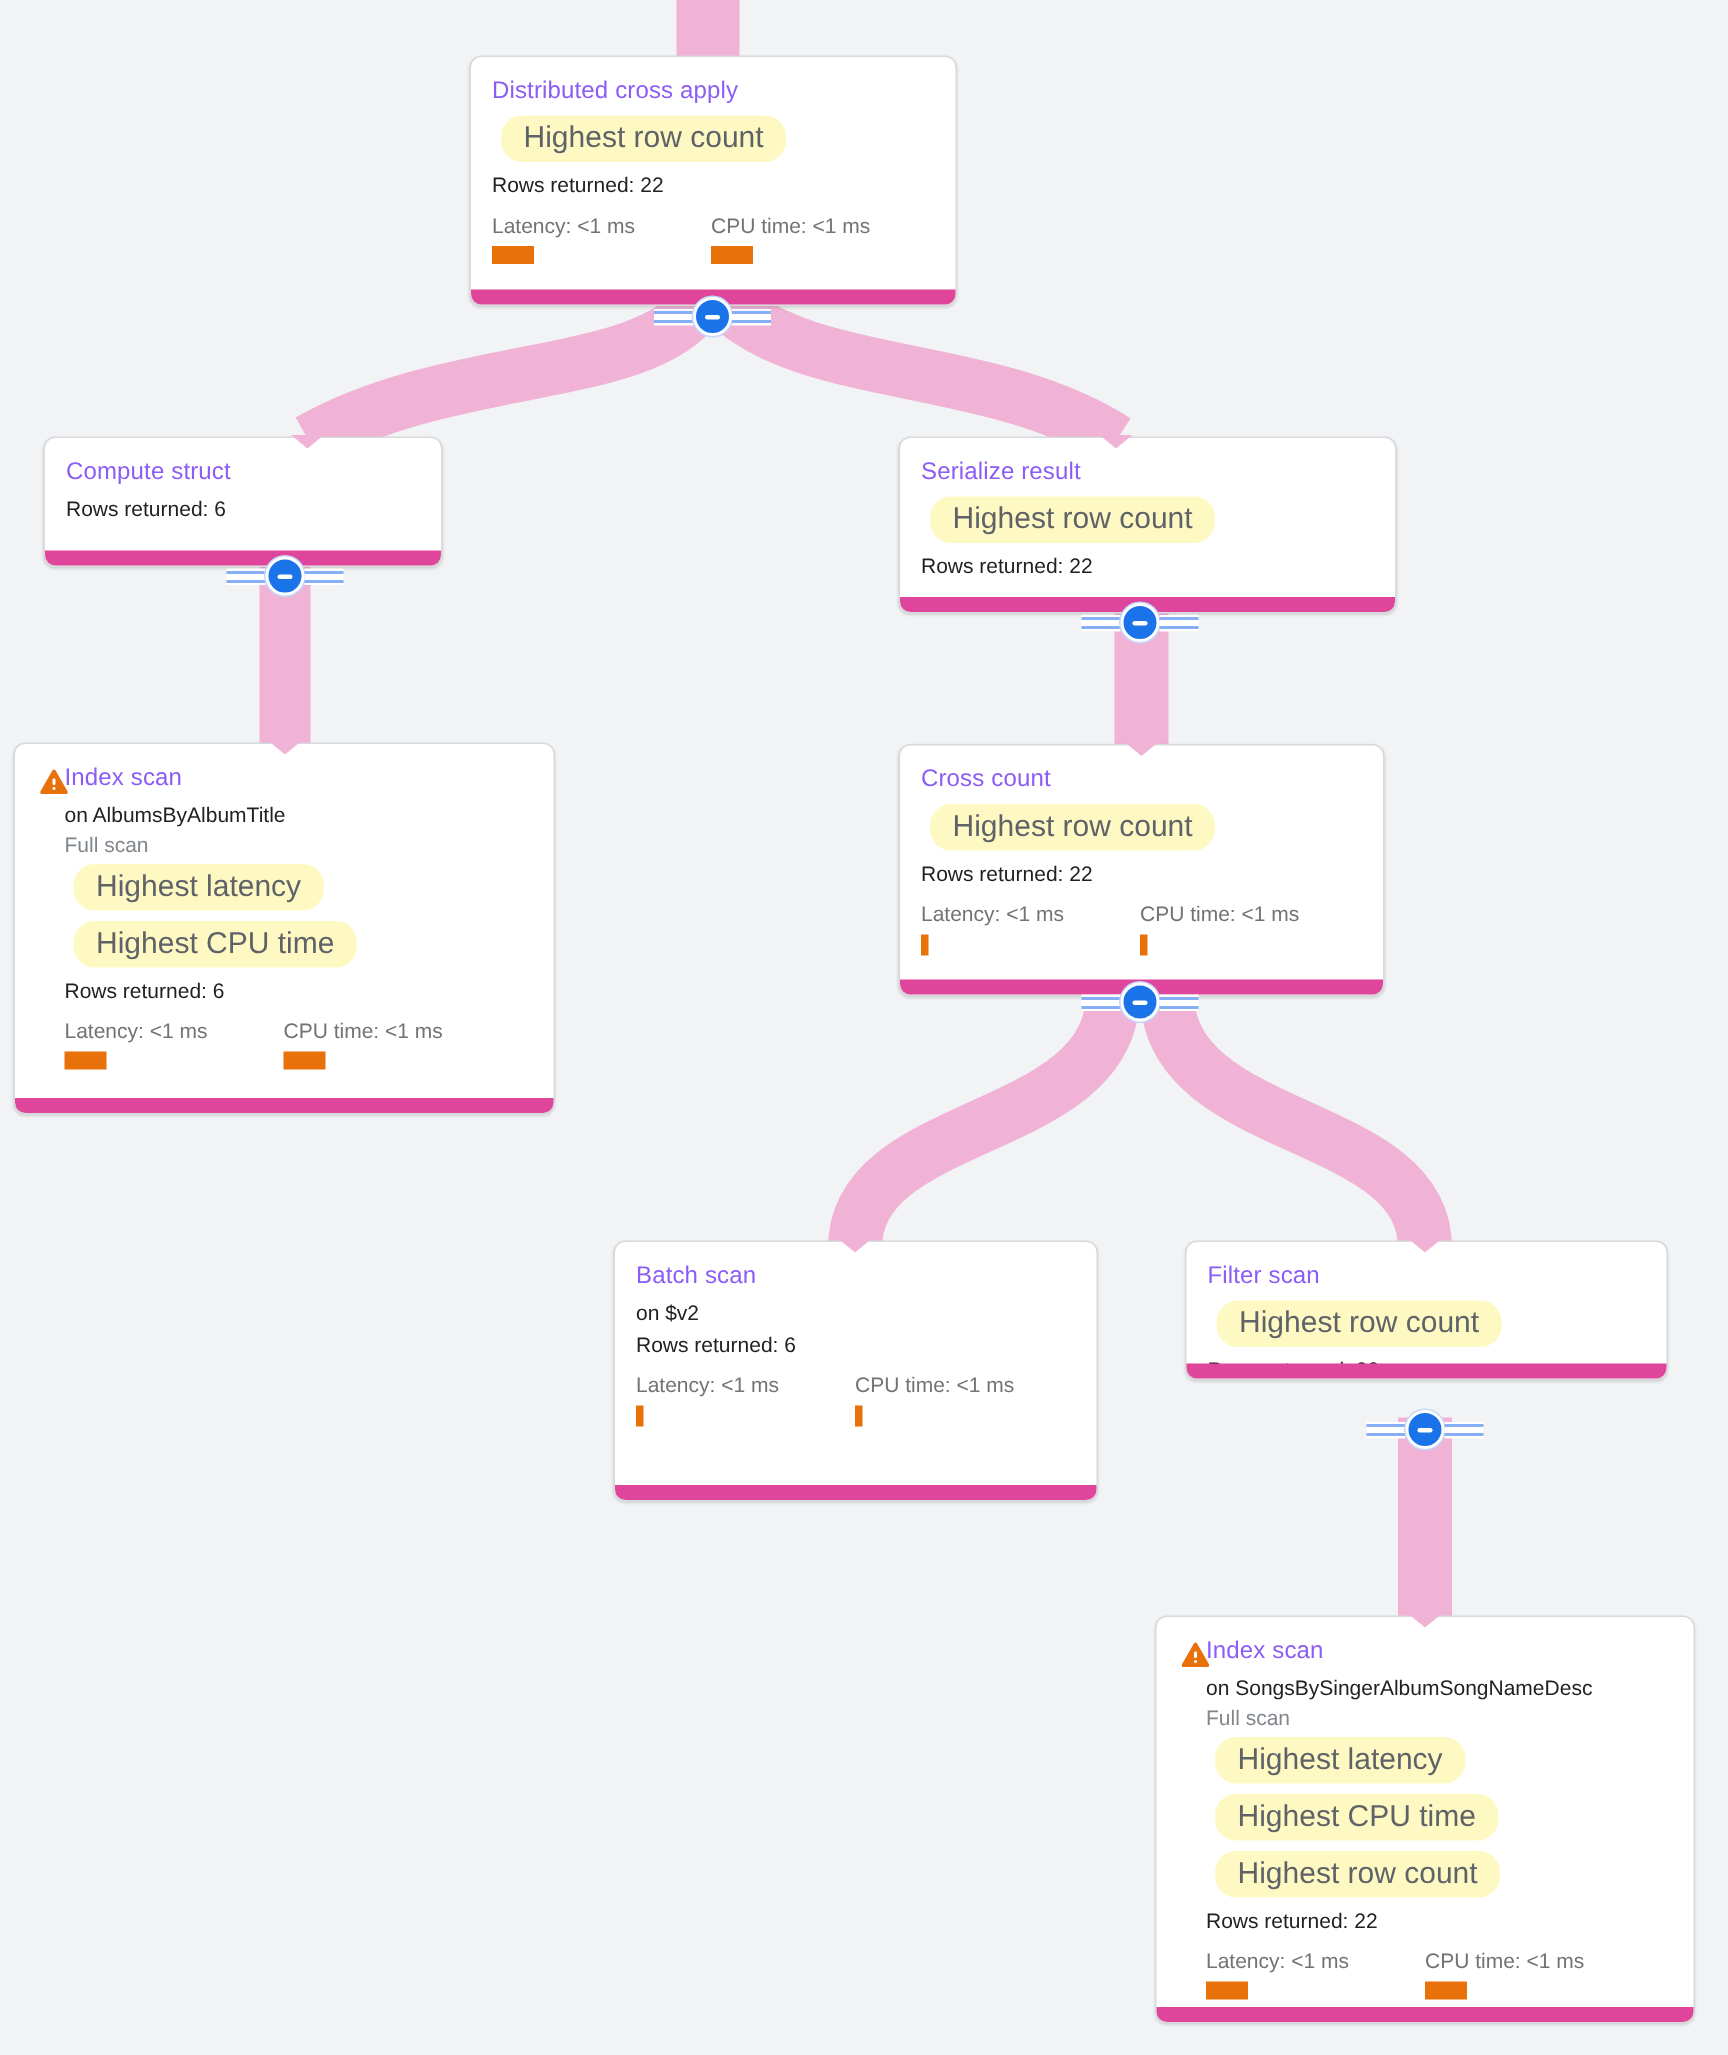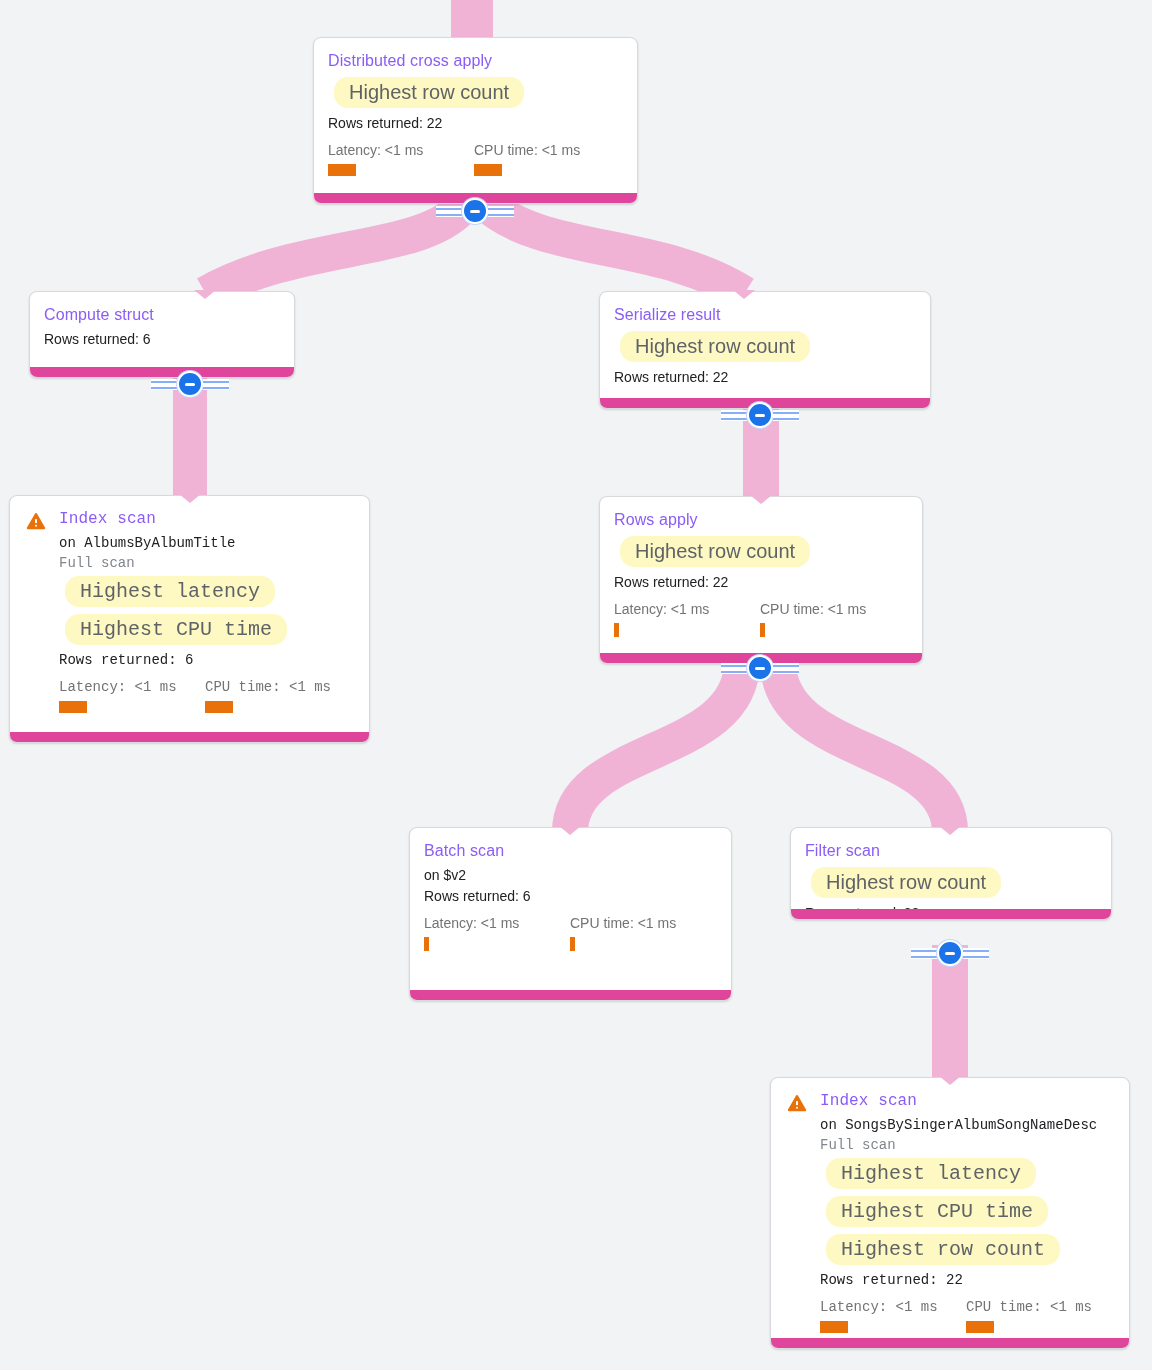--- a/index.html
+++ b/index.html
@@ -15,21 +15,21 @@
   #tips-layer{z-index:3;}
 
   
   .node{
     position:absolute;z-index:2;background:#ffffff;
     border:1px solid #d7d9dc;border-radius:8px;
     box-shadow:0 1px 2px rgba(60,64,67,.18);
     box-sizing:border-box;padding:13px 14px 0 14px;
   }
   .node .body{display:flex;flex-direction:column;align-items:flex-start;}
-  .node.warn .body{margin-left:35px;font-family:Liberation Mono, monospace;}
+  .node.warn .body{margin-left:19px;}
   .warn-icon{position:absolute;left:16px;top:15px;width:20px;height:20px;}
   .node-title{font-size:16px;font-weight:500;color:#8b5cf6;margin:1px 0 3px;letter-spacing:.1px;}
   .node-subtitle{font-size:14px;color:#202124;margin:4px 0 1px;}
   .node-note{font-size:14px;color:#80868b;margin:3px 0 1px;}
   .badge{
     background:#fef9c3;color:#5f6368;font-size:20px;font-weight:500;
     padding:4px 15px;border-radius:14px;margin:4px 0 3px 6px;white-space:nowrap;
   }
   .rows{font-size:14px;color:#202124;margin:4px 0 0;}
   .metrics{display:flex;margin-top:11px;}
@@ -186,21 +186,21 @@
           <div class="metric">
             <div class="metric-label">CPU time: &lt;1 ms</div>
             <div class="bar wide"></div>
           </div>
         </div>
       </div>
       <div class="accent"></div>
     </div>
     <div class="node" id="node-cross-apply">
       <div class="body">
-        <div class="node-title">Rows apply</div>
+        <div class="node-title">Cross count</div>
         <div class="badge">Highest row count</div>
         <div class="rows">Rows returned: 22</div>
         <div class="metrics">
           <div class="metric">
             <div class="metric-label">Latency: &lt;1 ms</div>
             <div class="bar thin"></div>
           </div>
           <div class="metric">
             <div class="metric-label">CPU time: &lt;1 ms</div>
             <div class="bar thin"></div>

